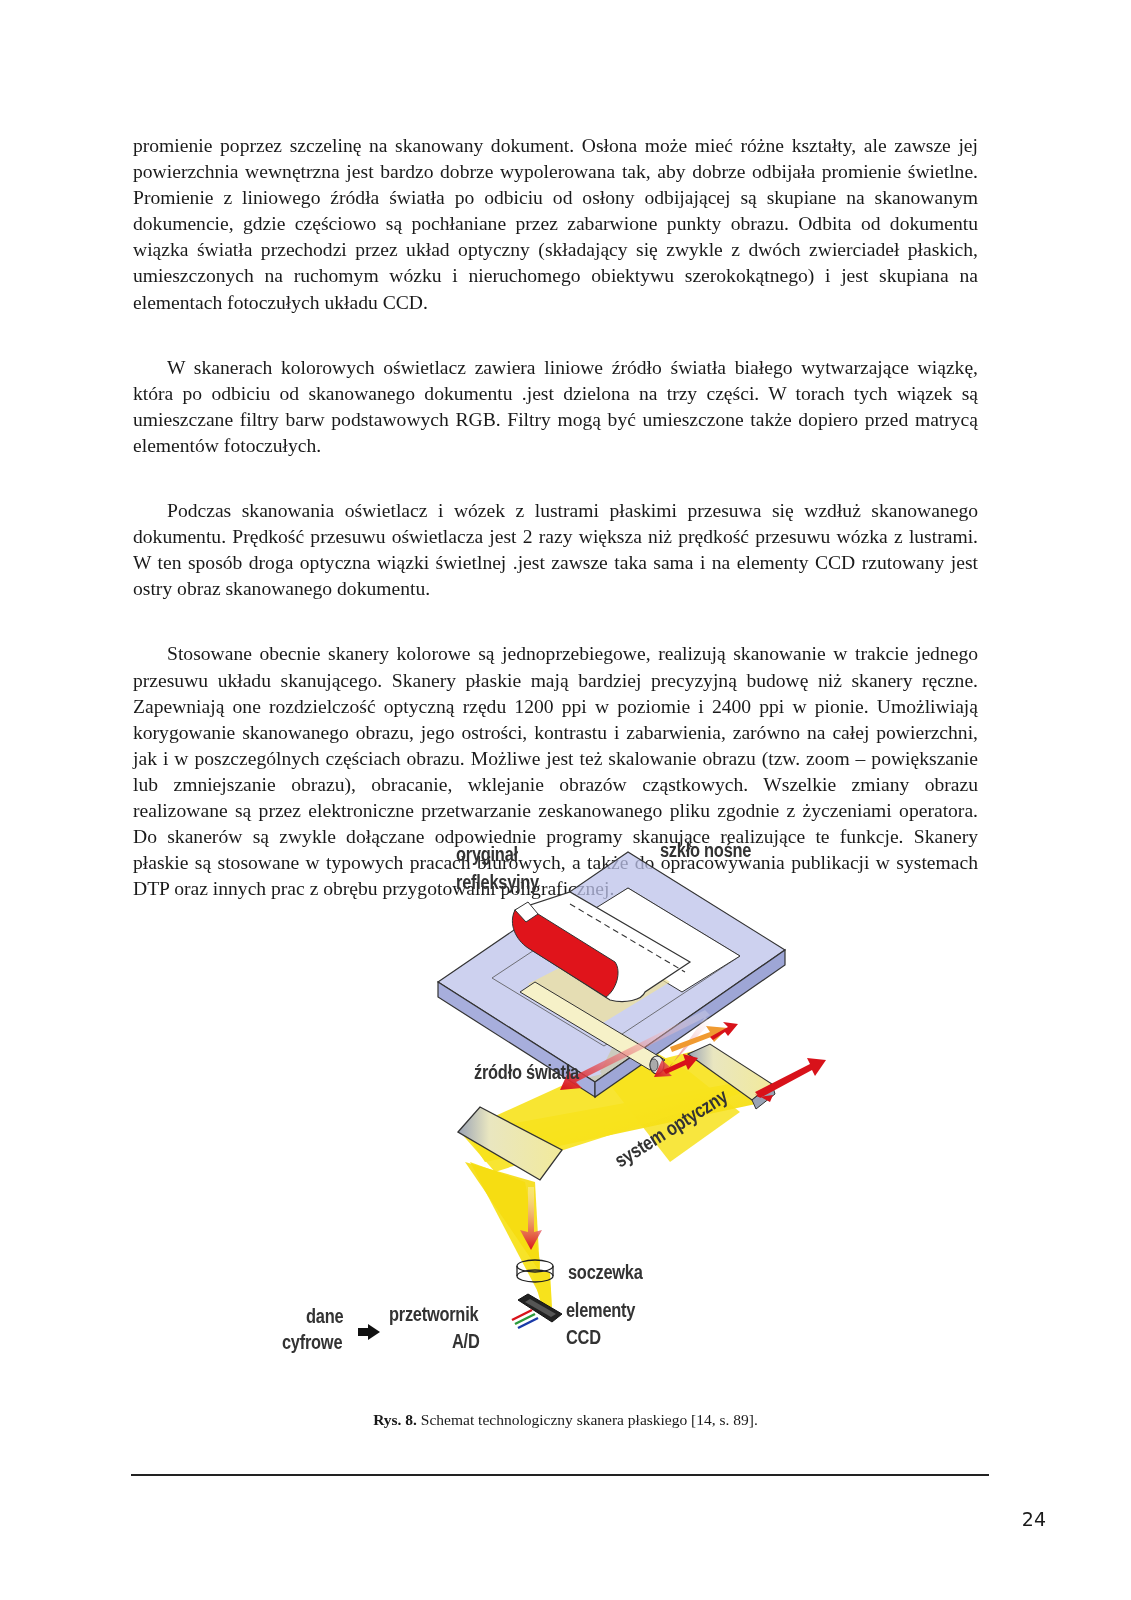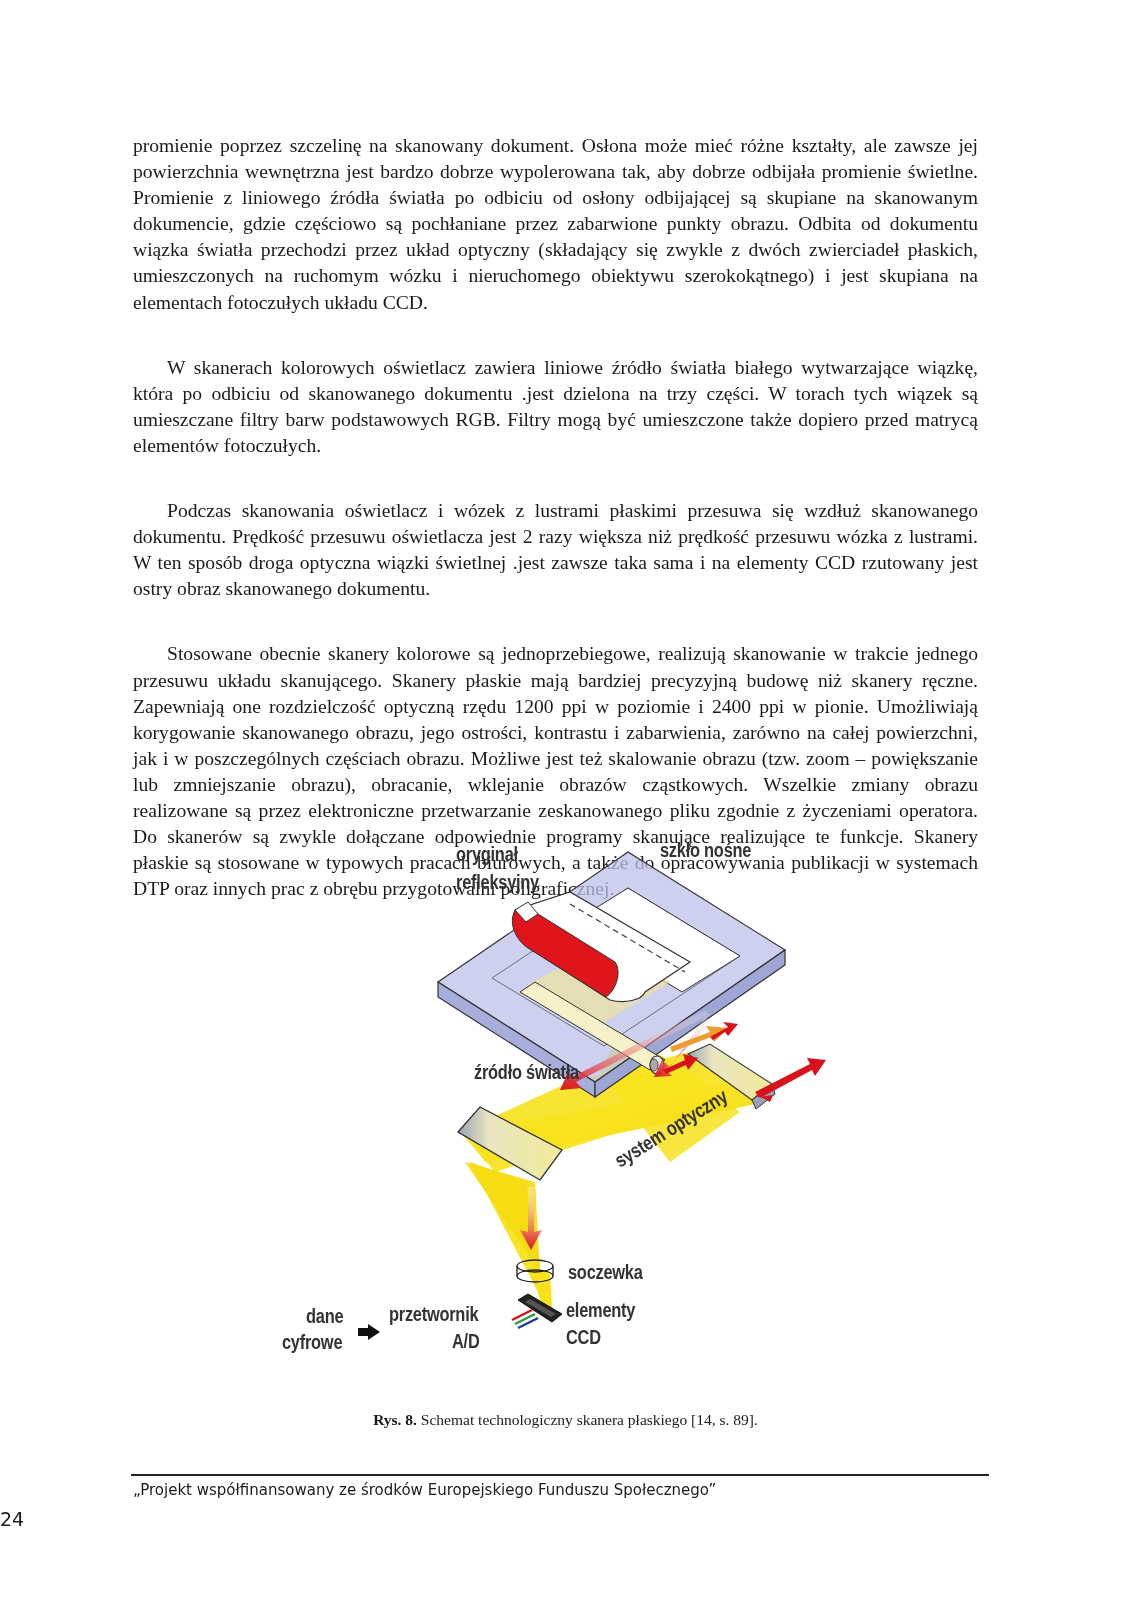--- a/index.html
+++ b/index.html
@@ -24,21 +24,21 @@
     position: absolute; left: 0; width: 1131px; top: 1411px; text-align: center;
     font-family: "Liberation Serif", "DejaVu Serif", serif; font-size: 15.5px; color: #1a1a1a;
   }
   .caption b { font-weight: bold; }
   .footer-rule { position: absolute; left: 131px; top: 1474px; width: 858px; height: 2px; background: #222; }
   .footer-text {
     position: absolute; left: 133px; top: 1481px;
     font-family: "DejaVu Sans", "Liberation Sans", sans-serif; font-size: 15px; color: #1a1a1a;
   }
   .page-num {
-    position: absolute; left: 0; width: 1046px; text-align: left; top: 1508px;
+    position: absolute; left: 0; width: 1046px; text-align: right; top: 1508px;
     font-family: "DejaVu Sans", "Liberation Sans", sans-serif; font-size: 19px; color: #1a1a1a;
   }
 </style>
 </head>
 <body>
 
 <div class="page">
 
   <div class="body-text">
     <p>promienie poprzez szczelinę na skanowany dokument. Osłona może mieć różne kształty, ale zawsze jej powierzchnia wewnętrzna jest bardzo dobrze wypolerowana tak, aby dobrze odbijała promienie świetlne. Promienie z liniowego źródła światła po odbiciu od osłony odbijającej są skupiane na skanowanym dokumencie, gdzie częściowo są pochłaniane przez zabarwione punkty obrazu. Odbita od dokumentu wiązka światła przechodzi przez układ optyczny (składający się zwykle z dwóch zwierciadeł płaskich, umieszczonych na ruchomym wózku i nieruchomego obiektywu szerokokątnego) i jest skupiana na elementach fotoczułych układu CCD.</p>
@@ -155,15 +155,14 @@
     <div class="lbl" style="left:182px; top:497px;">A/D</div>
     <div class="lbl" style="left:36px; top:472px;">dane</div>
     <div class="lbl" style="left:12px; top:498px;">cyfrowe</div>
   </div>
 
   <div class="caption">
     <b>Rys. 8.</b><span> Schemat technologiczny skanera płaskiego [14, s. 89].</span>
   </div>
 
   <div class="footer-rule"></div>
-  <div class="footer-text">„Projekt współfinansowany ze środków Europejskiego Funduszu Społecznego”</div>
   <div class="page-num">24</div>
 </div>
 
 </body></html>

